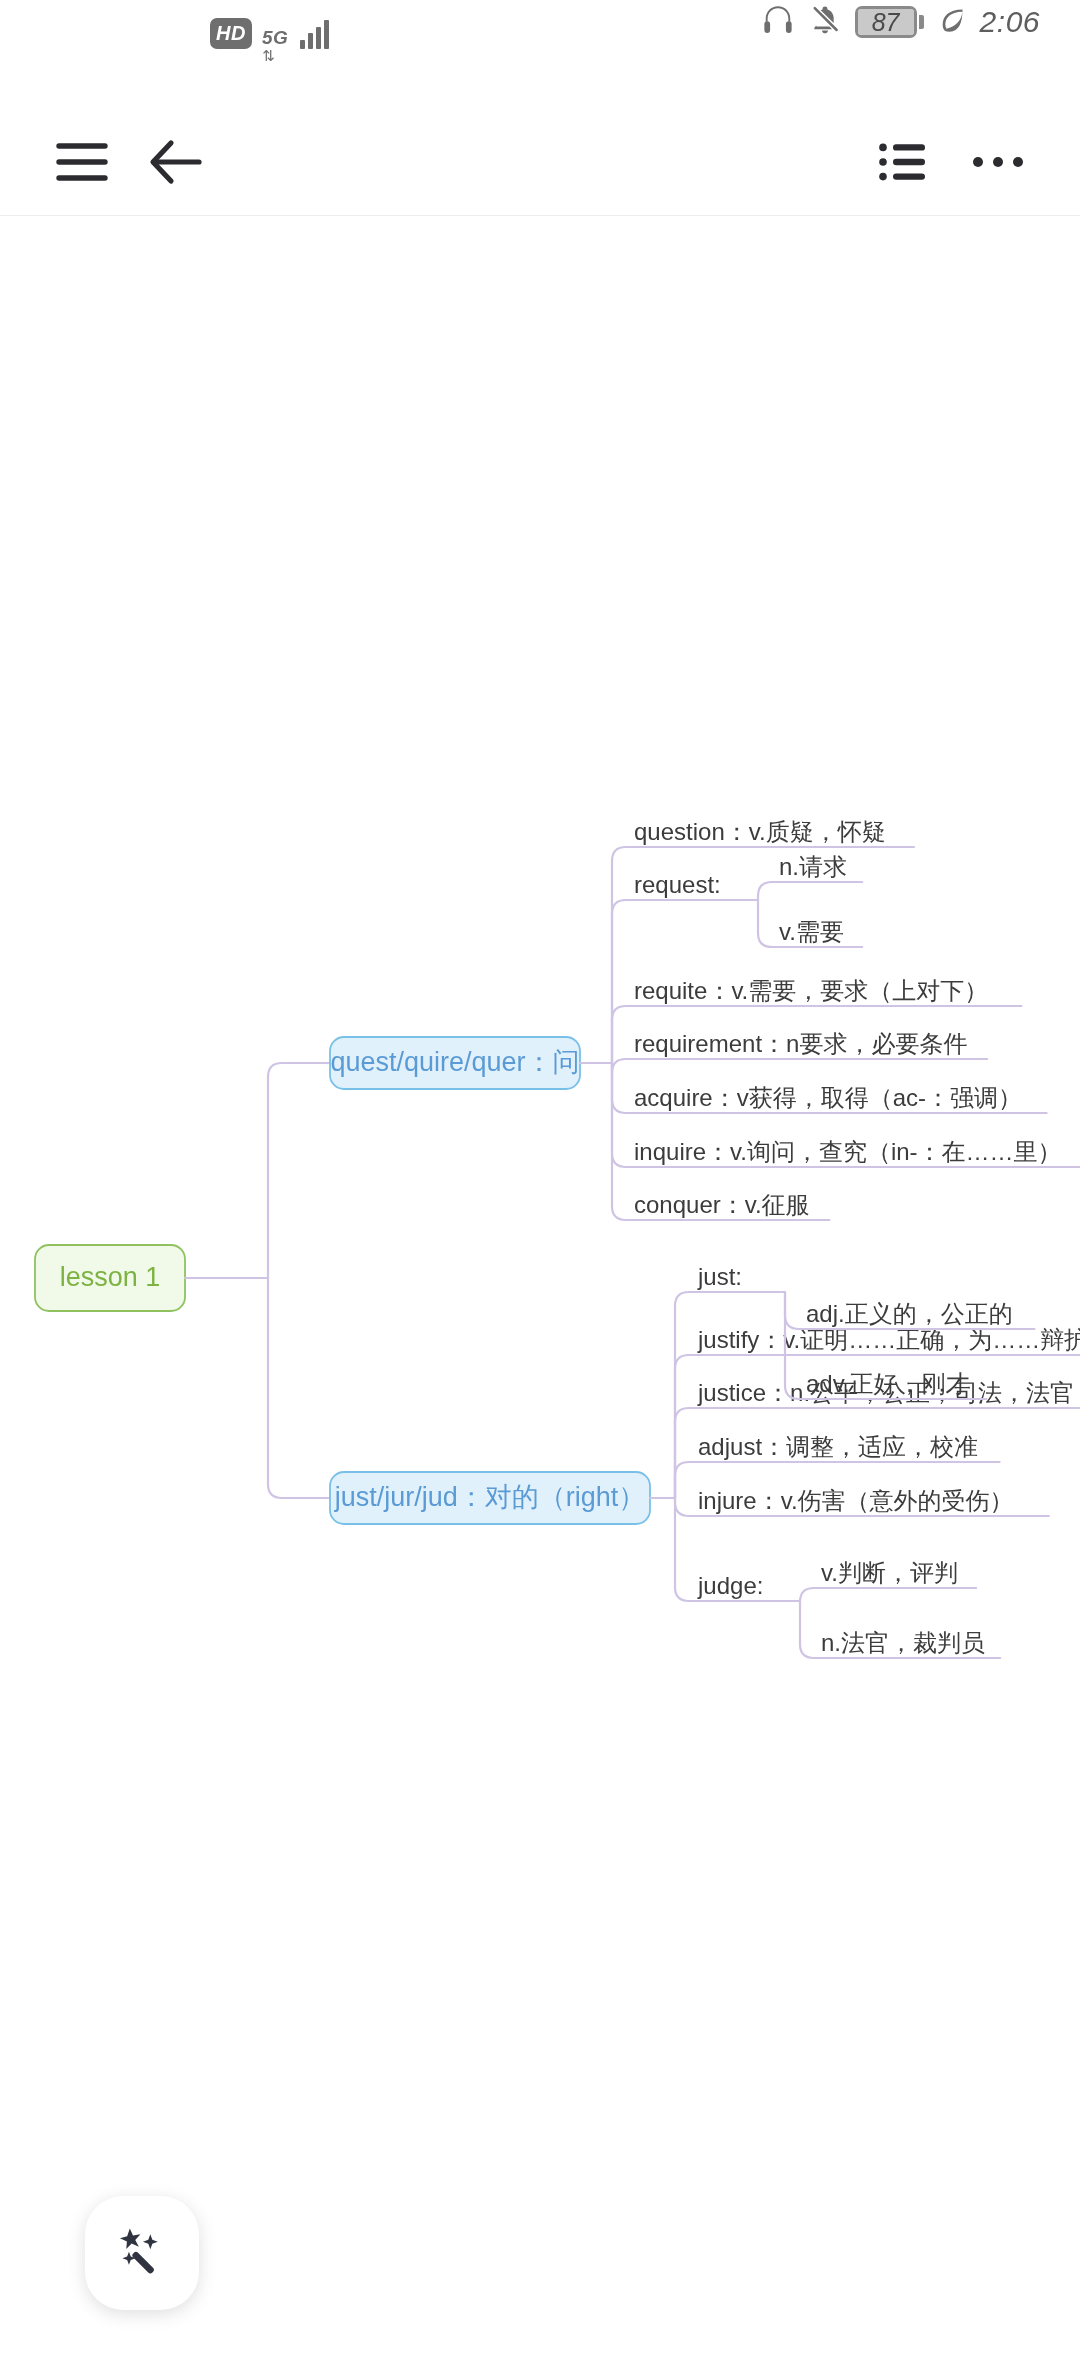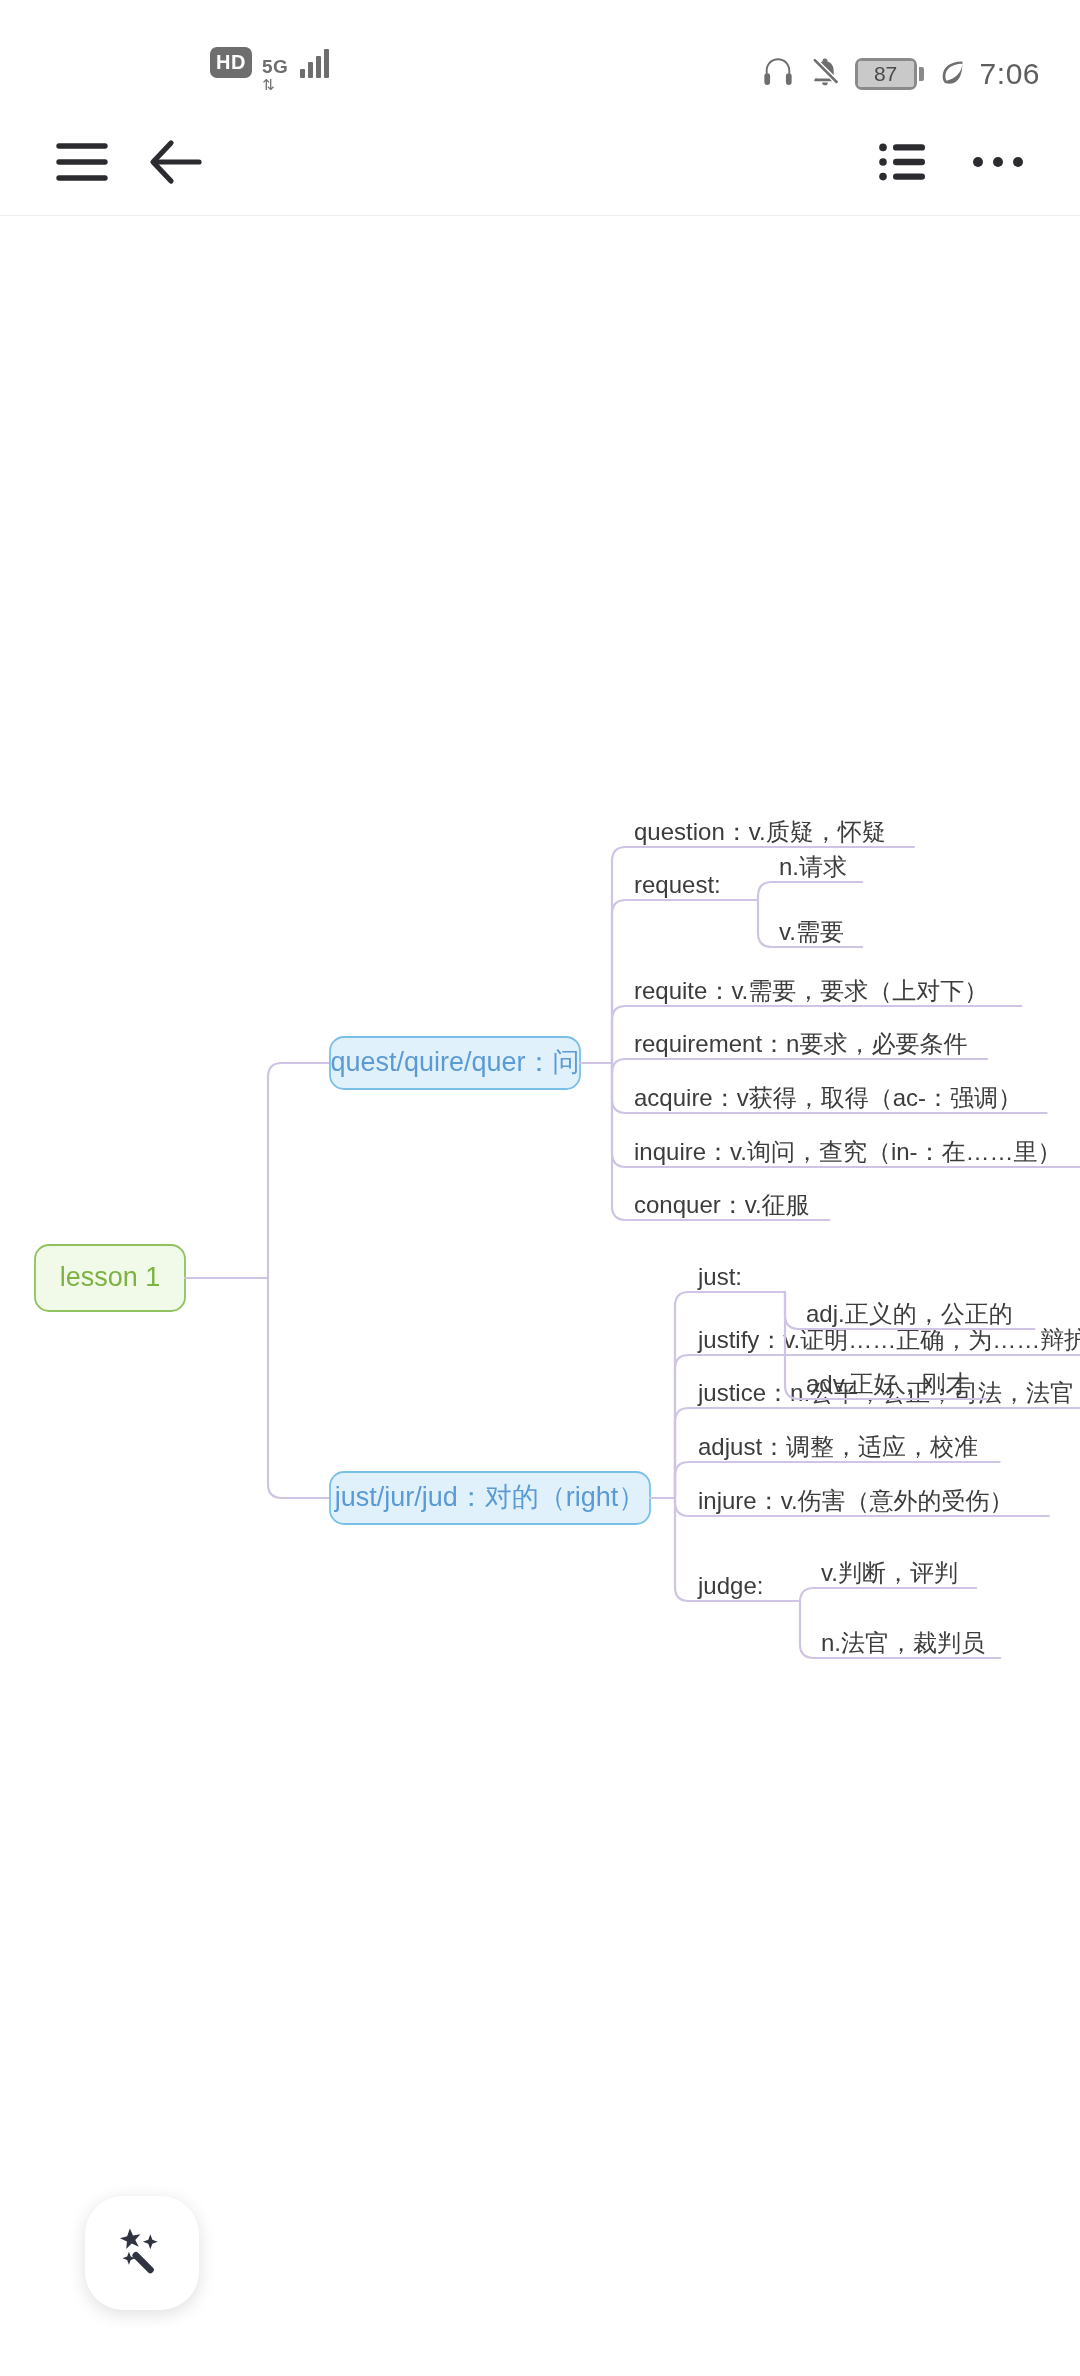--- a/index.html
+++ b/index.html
@@ -7,22 +7,22 @@
   body{
     width:1080px;height:2376px;
     background:#ffffff;
     font-family:"Liberation Sans","DejaVu Sans",sans-serif;
     overflow:hidden;position:relative;
     -webkit-font-smoothing:antialiased;
   }
   
   .statusbar{
     position:absolute;left:0;top:0;width:1080px;height:108px;
-    display:flex;align-items:flex-end;box-sizing:border-box;
-    padding:16px 40px;color:#6b6b6b;
+    display:flex;align-items:flex-start;box-sizing:border-box;
+    padding:4px 40px;color:#6b6b6b;font-style:italic;
   }
   .sb-left{display:flex;align-items:center;gap:10px;margin-left:170px;}
   .sb-spacer{flex:1;}
   .sb-right{display:flex;align-items:center;gap:14px;}
   .hd-badge{
     background:#6e6e6e;color:#fff;border-radius:7px;
     font-size:20px;font-weight:bold;line-height:1;
     padding:5px 6px 6px 6px;letter-spacing:0.5px;
   }
   .net-stack{display:flex;flex-direction:column;align-items:flex-start;line-height:1;}
@@ -36,21 +36,21 @@
   .bars i:nth-child(4){height:29px;}
   .batt{
     display:inline-flex;align-items:center;
   }
   .batt-body{
     border:3px solid #8a8a8a;border-radius:7px;width:62px;height:32px;
     display:flex;align-items:center;justify-content:center;box-sizing:border-box;
     background:#fff;
   }
   .batt-fill{
-    background:#c9c9c9;color:#4a4a4a;font-size:21px;font-weight:500;
+    background:#c9c9c9;color:#4a4a4a;font-size:25px;font-weight:500;
     width:100%;height:100%;display:flex;align-items:center;justify-content:center;
     border-radius:3px;
   }
   .batt-cap{width:5px;height:14px;background:#8a8a8a;border-radius:0 2px 2px 0;margin-left:2px;}
   .clock{font-size:30px;color:#5e5e5e;letter-spacing:0.5px;}
   .ico{fill:#6e6e6e;}
   
   .toolbar{
     position:absolute;left:0;top:108px;width:1080px;height:108px;
     display:flex;align-items:center;box-sizing:border-box;padding:0 46px;
@@ -115,21 +115,21 @@
       <span class="batt-body">
           <span class="batt-fill">87</span>
         </span>
       <span class="batt-cap"></span>
     </span>
     <span>
       <svg width="28" height="28" viewBox="0 0 24 24">
           <path class="ico" d="M21 3C9 3 4 9 4 16c0 2 .6 3.6 1.6 5l1.7-1.7C6.6 18.2 6.3 17 6.3 16c0-5.7 4-10.5 14.7-11.2C20.2 12.5 15 18 7.2 19.6L5.5 21.3C6.8 21.8 8.3 22 10 22c8 0 11-8 11-19z"></path>
         </svg>
     </span>
-    <span class="clock">7:06</span>
+    <span class="clock">2:06</span>
   </div>
 </div>
 
 <div class="toolbar">
   <div class="tb-btn">
     <svg width="52" height="42" viewBox="0 0 26 21">
         <g stroke="#2b2b30" stroke-width="2.7" stroke-linecap="round">
           <line x1="1.5" y1="2.5" x2="24.5" y2="2.5"></line>
           <line x1="1.5" y1="10.5" x2="24.5" y2="10.5"></line>
           <line x1="1.5" y1="18.5" x2="24.5" y2="18.5"></line>

